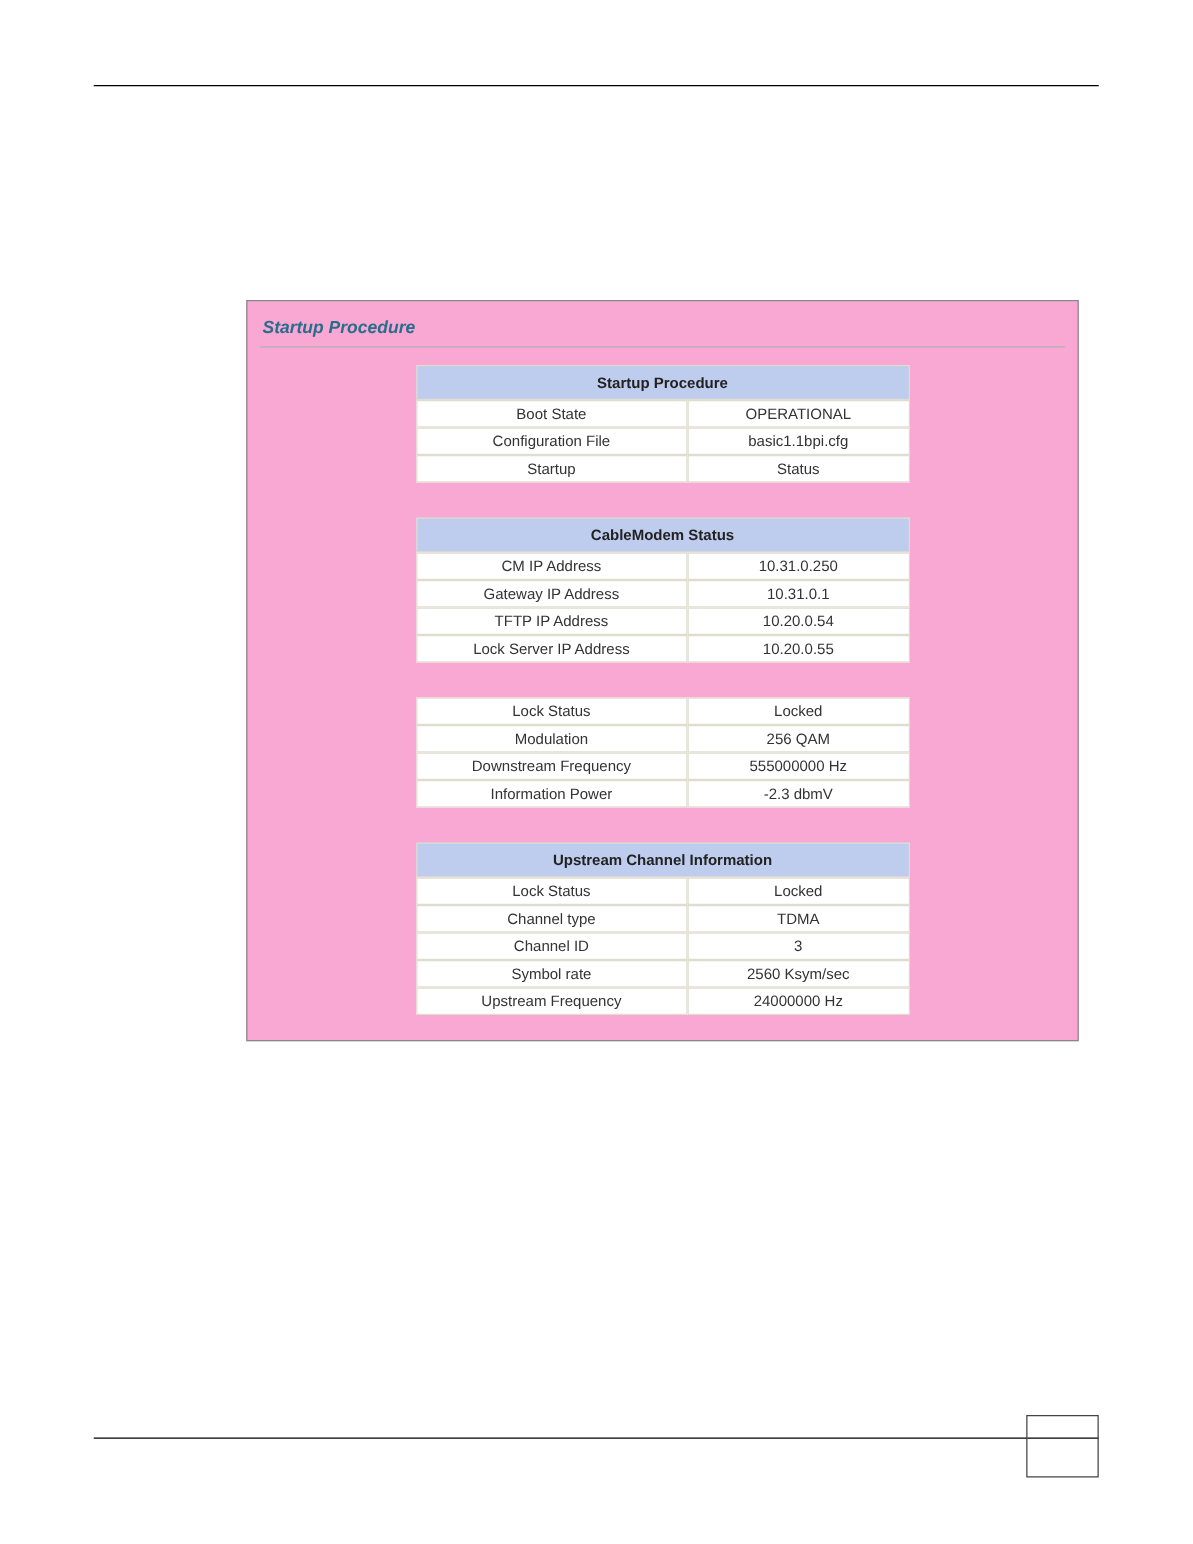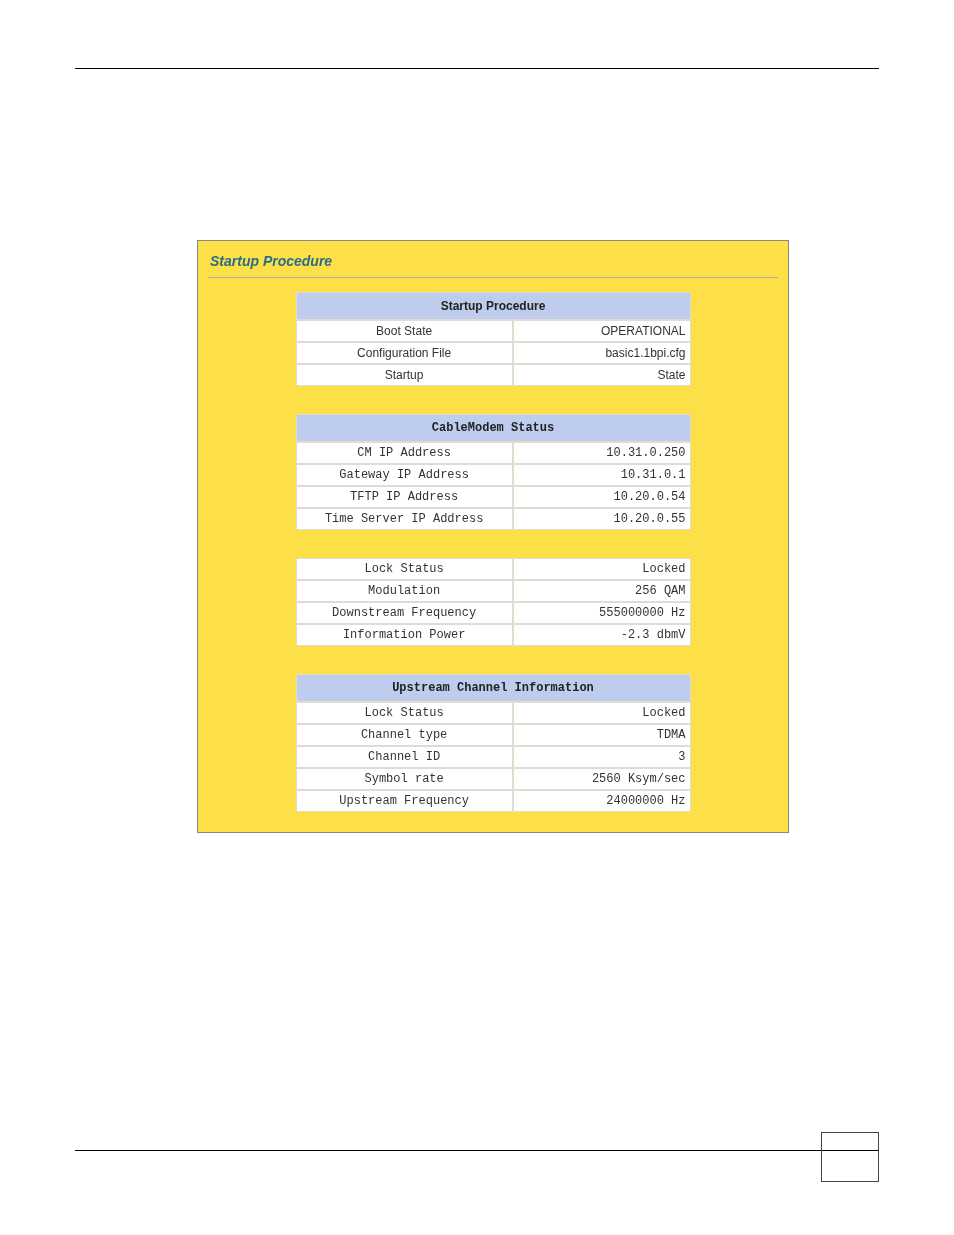--- a/index.html
+++ b/index.html
@@ -29,22 +29,22 @@
       top: 1132px;
       right: 75px;
       width: 58px;
       height: 50px;
       border: 1px solid #444;
     }
     .panel {
       position: absolute;
       top: 240px;
       left: 197px;
-      width: 592px;
-      background: #fde047;
+      width: 666px;
+      background: #f9a8d4;
       border: 1px solid #888;
       padding-bottom: 20px;
     }
     .panel-title {
       color: #2a6d8a;
       font-style: italic;
       font-weight: bold;
       font-size: 14px;
       padding: 12px 12px 6px 12px;
     }
@@ -70,22 +70,22 @@
     }
     .tbl td {
       background: #fff;
       color: #333;
       text-align: center;
       padding: 3px 4px;
       border: 1px solid #e0dccf;
       margin-left: 41px;
     }
     .tbl td.k { width: 55%; }
-    .tbl td.v { width: 45%; text-align: right; }
-    .tbl + .tbl { margin-top: 28px; font-family: Liberation Mono, monospace; }
+    .tbl td.v { width: 45%; }
+    .tbl + .tbl { margin-top: 28px; }
   </style>
 </head>
 <body>
 
 <div class="hr-top"></div>
 
 <div class="panel">
   <div class="panel-title">Startup Procedure</div>
   <hr class="hr-panel">
 
@@ -97,21 +97,21 @@
     <tr>
           <td class="k">Boot State</td>
           <td class="v">OPERATIONAL</td>
         </tr>
     <tr>
           <td class="k">Configuration File</td>
           <td class="v">basic1.1bpi.cfg</td>
         </tr>
     <tr>
           <td class="k">Startup</td>
-          <td class="v">State</td>
+          <td class="v">Status</td>
         </tr>
   </tbody>
     </table>
 
   <table class="tbl">
     <tbody>
         <tr>
           <th colspan="2">CableModem Status</th>
         </tr>
     <tr>
@@ -120,21 +120,21 @@
         </tr>
     <tr>
           <td class="k">Gateway IP Address</td>
           <td class="v">10.31.0.1</td>
         </tr>
     <tr>
           <td class="k">TFTP IP Address</td>
           <td class="v">10.20.0.54</td>
         </tr>
     <tr>
-          <td class="k">Time Server IP Address</td>
+          <td class="k">Lock Server IP Address</td>
           <td class="v">10.20.0.55</td>
         </tr>
   </tbody>
     </table>
 
   <table class="tbl">
     <tbody>
     <tr>
           <td class="k">Lock Status</td>
           <td class="v">Locked</td>

